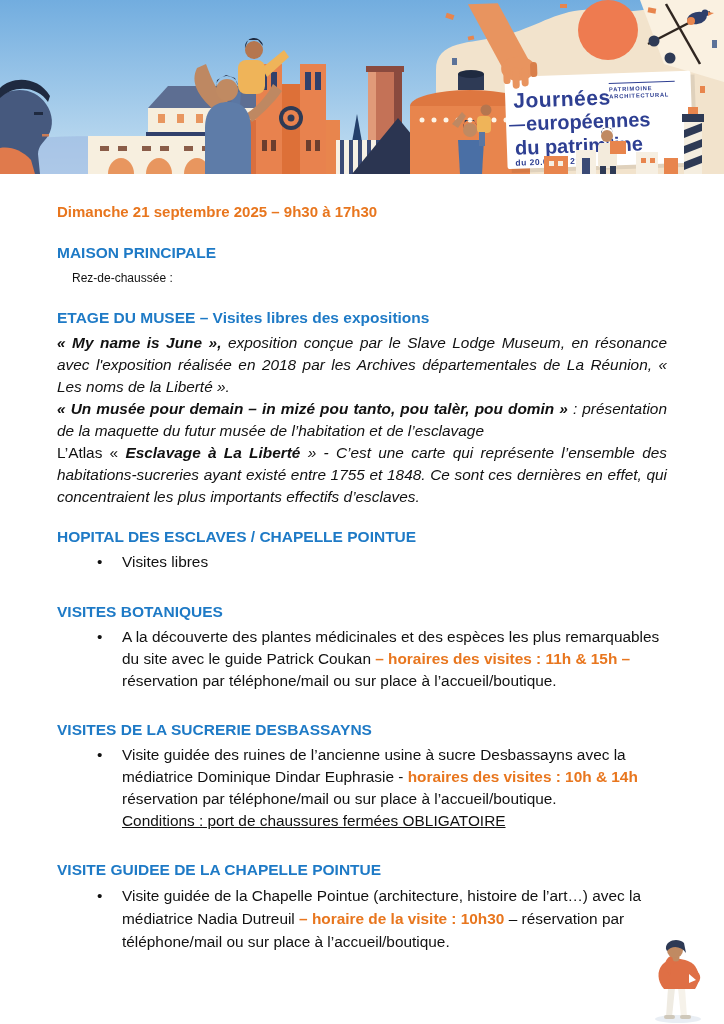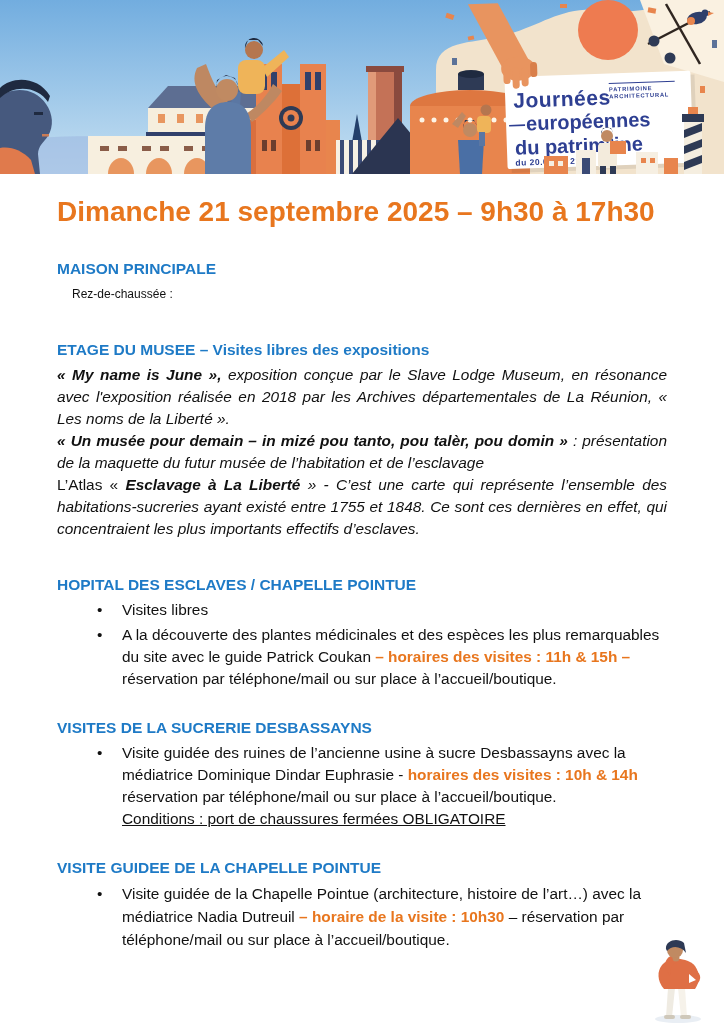--- a/index.html
+++ b/index.html
@@ -1,21 +1,21 @@
 <!DOCTYPE html>
 <html><head>
 <meta charset="utf-8">
 <style>
   html,body{margin:0;padding:0;background:#ffffff;}
   .page{position:relative;width:724px;height:1024px;background:#ffffff;overflow:hidden;
         font-family:"Liberation Sans",sans-serif;color:#111;}
   .banner{width:724px;height:174px;line-height:0;}
   .content{padding:0 57px;}
-  .date-title{margin:26px 0 0;font-size:28px;font-weight:bold;color:#E8761E;line-height:24px;}
-  h2.sec{margin:35px 0 4px;font-size:15.5px;font-weight:bold;color:#1E7AC6;line-height:20px;}
+  .date-title{margin:26px 0 0;font-size:15px;font-weight:bold;color:#E8761E;line-height:24px;}
+  h2.sec{margin:19px 0 4px;font-size:15.5px;font-weight:bold;color:#1E7AC6;line-height:20px;}
   .sub{margin-left:15px;font-size:12px;line-height:22px;}
   .dash-item{padding-left:36px;text-indent:-7px;font-size:15.4px;line-height:22px;}
   .bullet-item{position:relative;padding-left:65px;font-size:15.4px;line-height:22px;margin-top:3px;}
   .bullet-dot{position:absolute;left:40px;top:0;}
   .para{margin:0;text-align:justify;font-size:15.4px;line-height:22px;}
   .it{font-style:italic;}
   .bit{font-style:italic;font-weight:bold;}
   .b{font-weight:normal;}
   .ob{color:#E8761E;font-weight:bold;}
   .ul{text-decoration:underline;}
@@ -268,20 +268,21 @@
       <p class="para"><span class="bit">« Un musée pour demain – in mizé pou tanto, pou talèr, pou domin »</span><span class="it"> : présentation de la maquette du futur musée de l’habitation et de l’esclavage</span></p>
       <p class="para"><span class="b">L’Atlas « </span><span class="bit">Esclavage à La Liberté</span><span class="it"> » - C’est une carte qui représente l’ensemble des habitations-sucreries ayant existé entre 1755 et 1848. Ce sont ces dernières en effet, qui concentraient les plus importants effectifs d’esclaves.</span></p>
     </section>
 
     <section>
       <h2 class="sec">HOPITAL DES ESCLAVES / CHAPELLE POINTUE</h2>
       <div class="bullet-item"><span class="bullet-dot">•</span><span>Visites libres</span></div>
     </section>
 
     <section>
+      <h2 class="sec" style="margin-top:29px;">VISITES BOTANIQUES</h2>
       <div class="bullet-item"><span class="bullet-dot">•</span><span>A la découverte des plantes médicinales et des espèces les plus remarquables du site avec le guide Patrick Coukan </span><span class="ob">– horaires des visites : 11h &amp; 15h –</span><span class="b"> réservation par téléphone/mail ou sur place à l’accueil/boutique.</span></div>
     </section>
 
     <section>
       <h2 class="sec" style="margin-top:28px;">VISITES DE LA SUCRERIE DESBASSAYNS</h2>
       <div class="bullet-item"><span class="bullet-dot">•</span><span>Visite guidée des ruines de l’ancienne usine à sucre Desbassayns avec la médiatrice Dominique Dindar Euphrasie - </span><span class="ob">horaires des visites : 10h &amp; 14h</span><br><span class="b">réservation par téléphone/mail ou sur place à l’accueil/boutique.</span><br><span class="b ul">Conditions : port de chaussures fermées OBLIGATOIRE</span></div>
     </section>
 
     <section>
       <h2 class="sec" style="margin-top:28px;">VISITE GUIDEE DE LA CHAPELLE POINTUE</h2>

